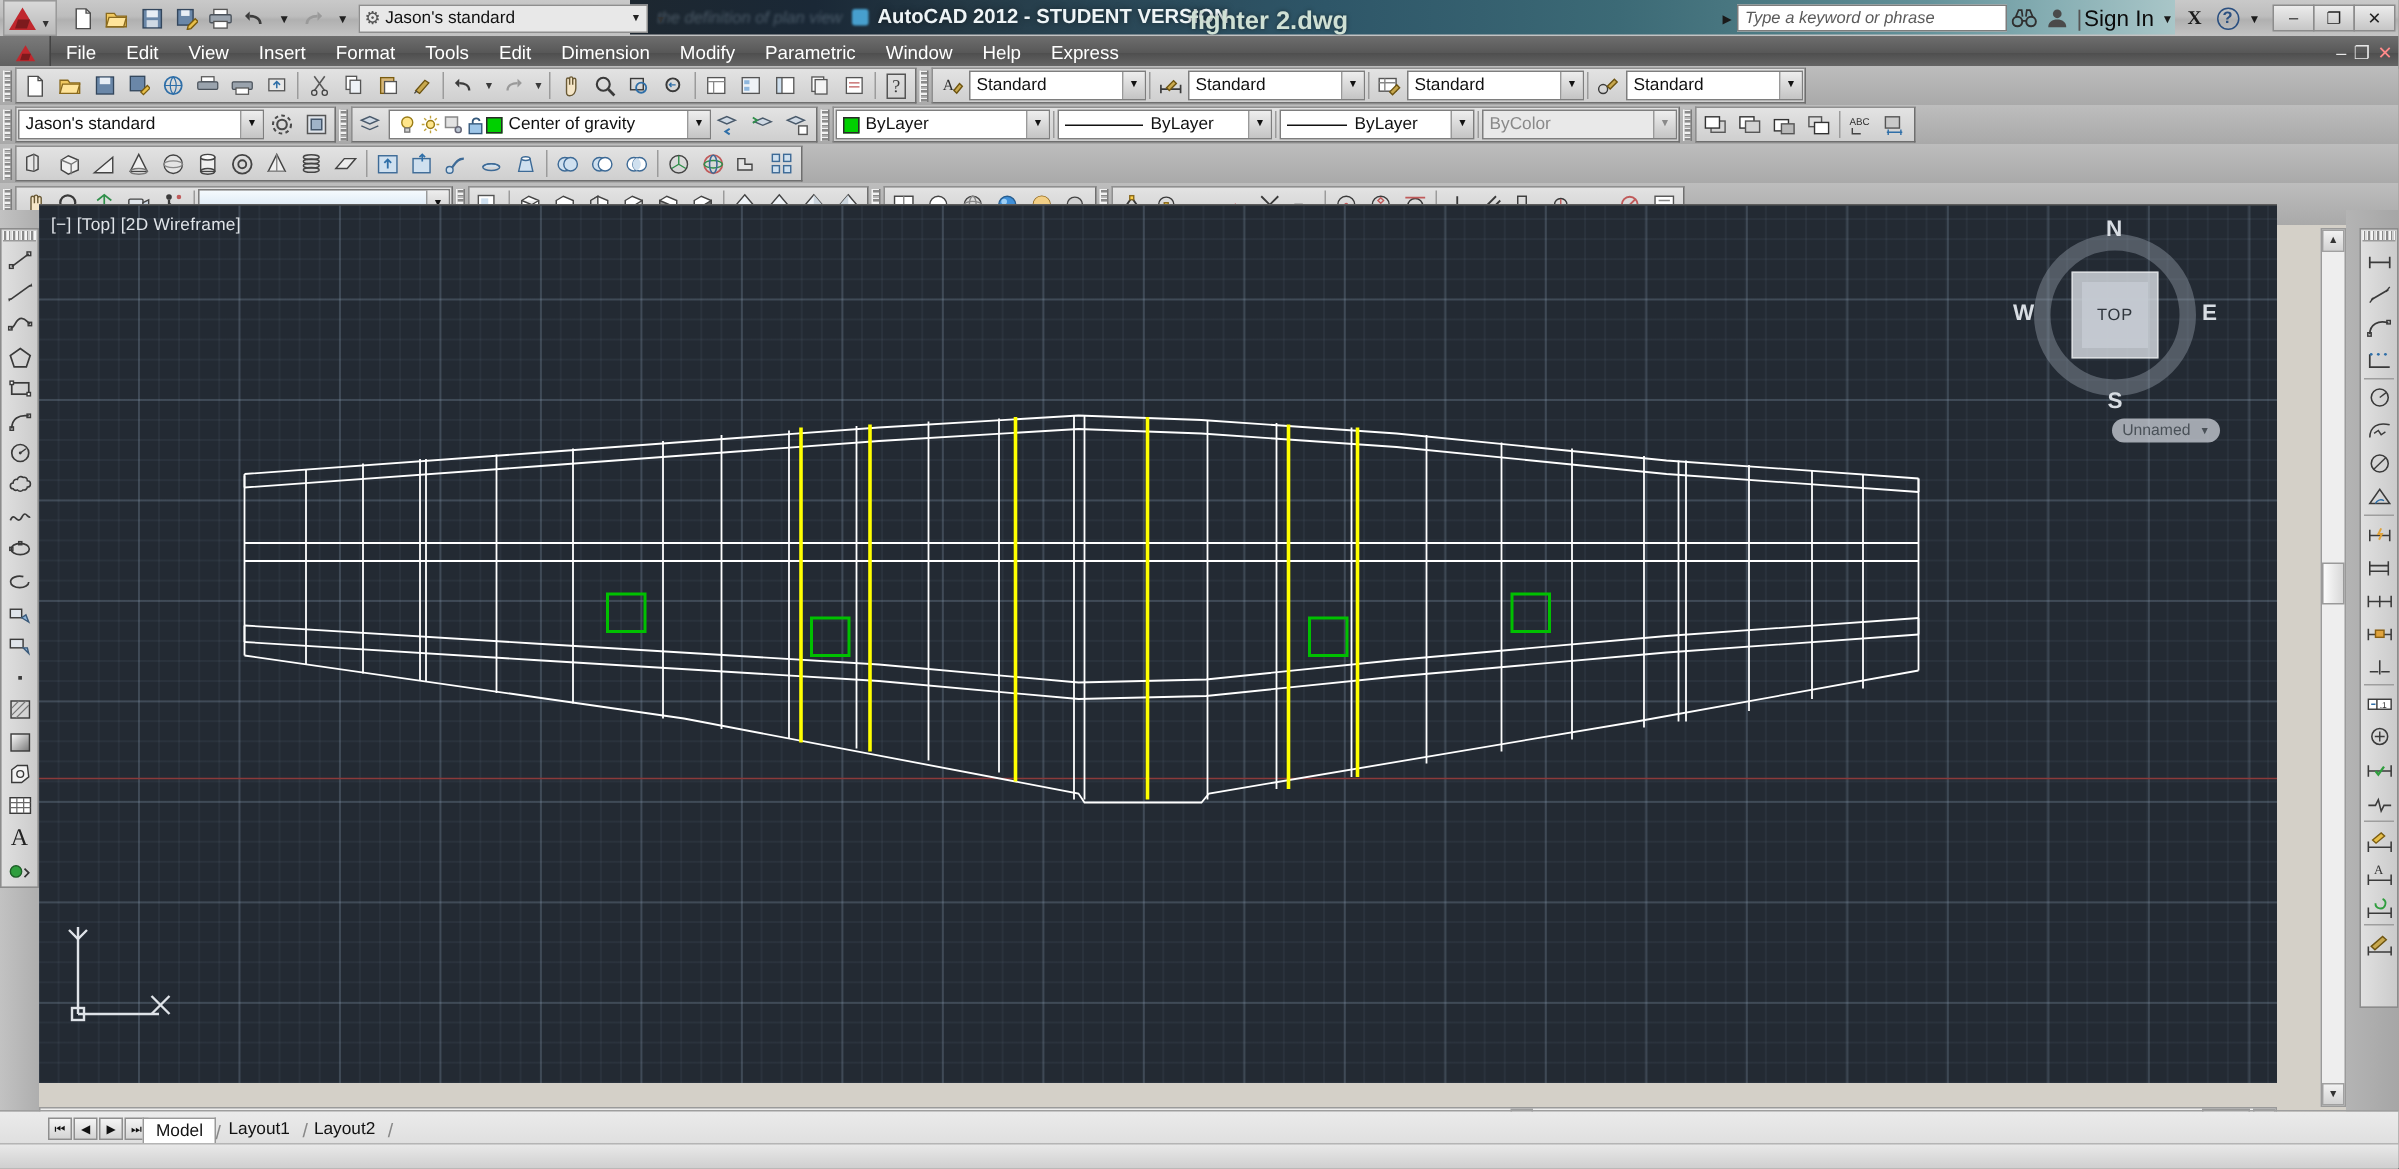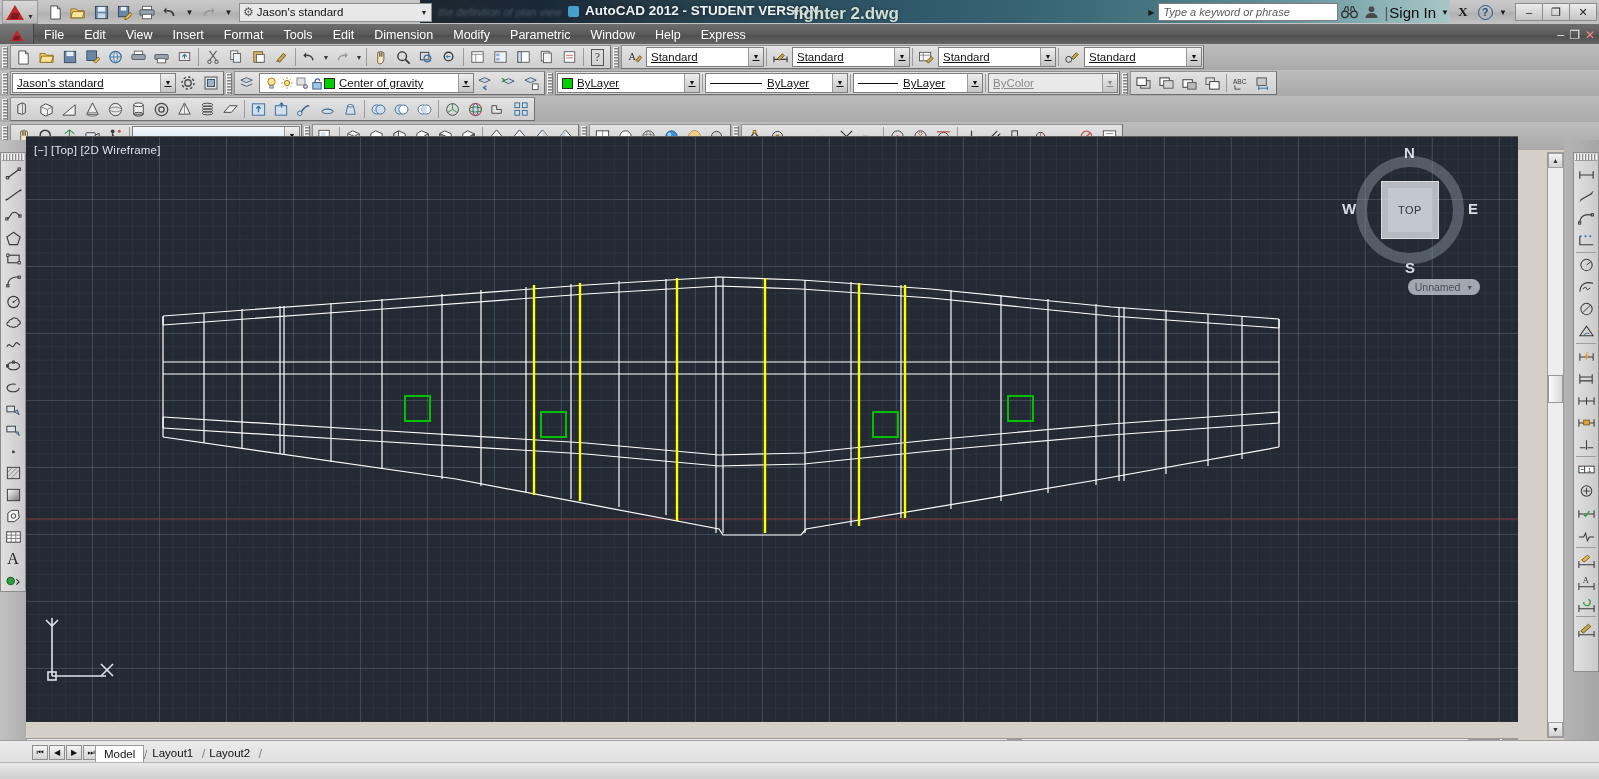--- a/index.html
+++ b/index.html
@@ -142,21 +142,21 @@
   }
   .ti {
     width: 23px; height: 22px; display: flex; align-items: center; justify-content: center;
     font-size: 13px; color: #3a3a3a; flex: none; position: relative;
   }
   .tsep { width: 1px; height: 18px; background: #9b9b9b; margin: 0 2px; flex: none; }
 
   .tcombo {
     height: 20px; background: #fff; border: 1px solid #7e7e7e;
     display: flex; align-items: center; font-size: 11.5px; color: #111;
-    padding-left: 4px; flex: none; text-decoration: underline;
+    padding-left: 4px; flex: none;
   }
   .tcombo.grey { background: #e9e9e9; color: #898989; }
   .tcombo .ca { margin-left: auto; width: 15px; text-align: center; font-size: 7px;
     background: linear-gradient(to bottom,#eee,#c4c4c4); border-left: 1px solid #9a9a9a;
     height: 18px; line-height: 18px; }
   .swatch-g { width: 11px; height: 11px; background: #00d000; border: 1px solid #2a2a2a; margin-right: 4px; flex: none; }
   .ltline { width: 52px; height: 0; border-top: 1.3px solid #111; margin-right: 5px; flex: none; }
   .ltline.thin { width: 40px; border-top-width: 1px; }
 
   svg { display: block; }

